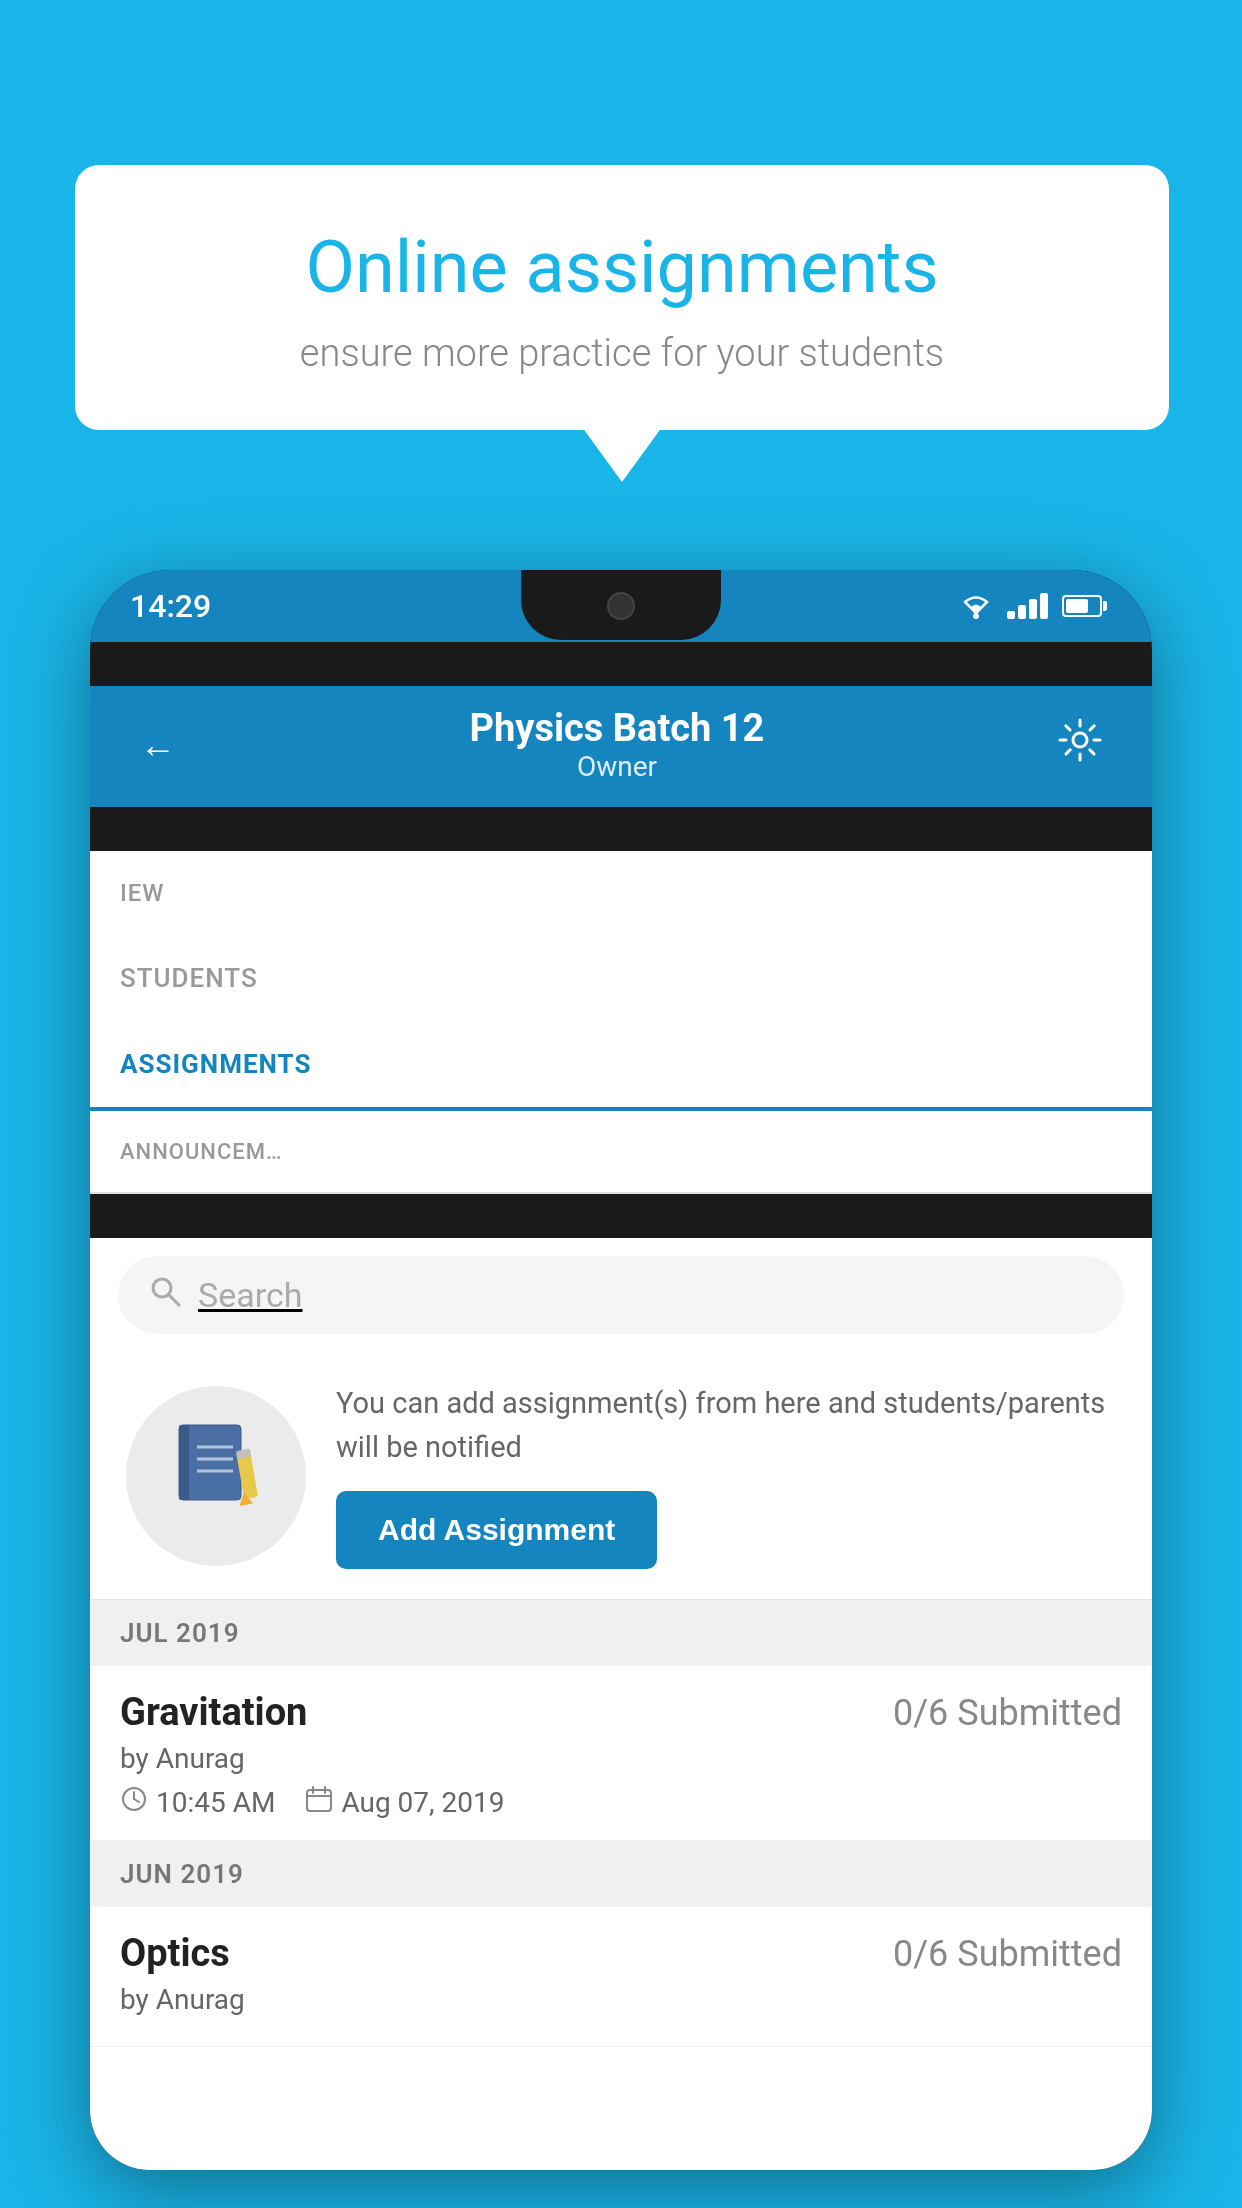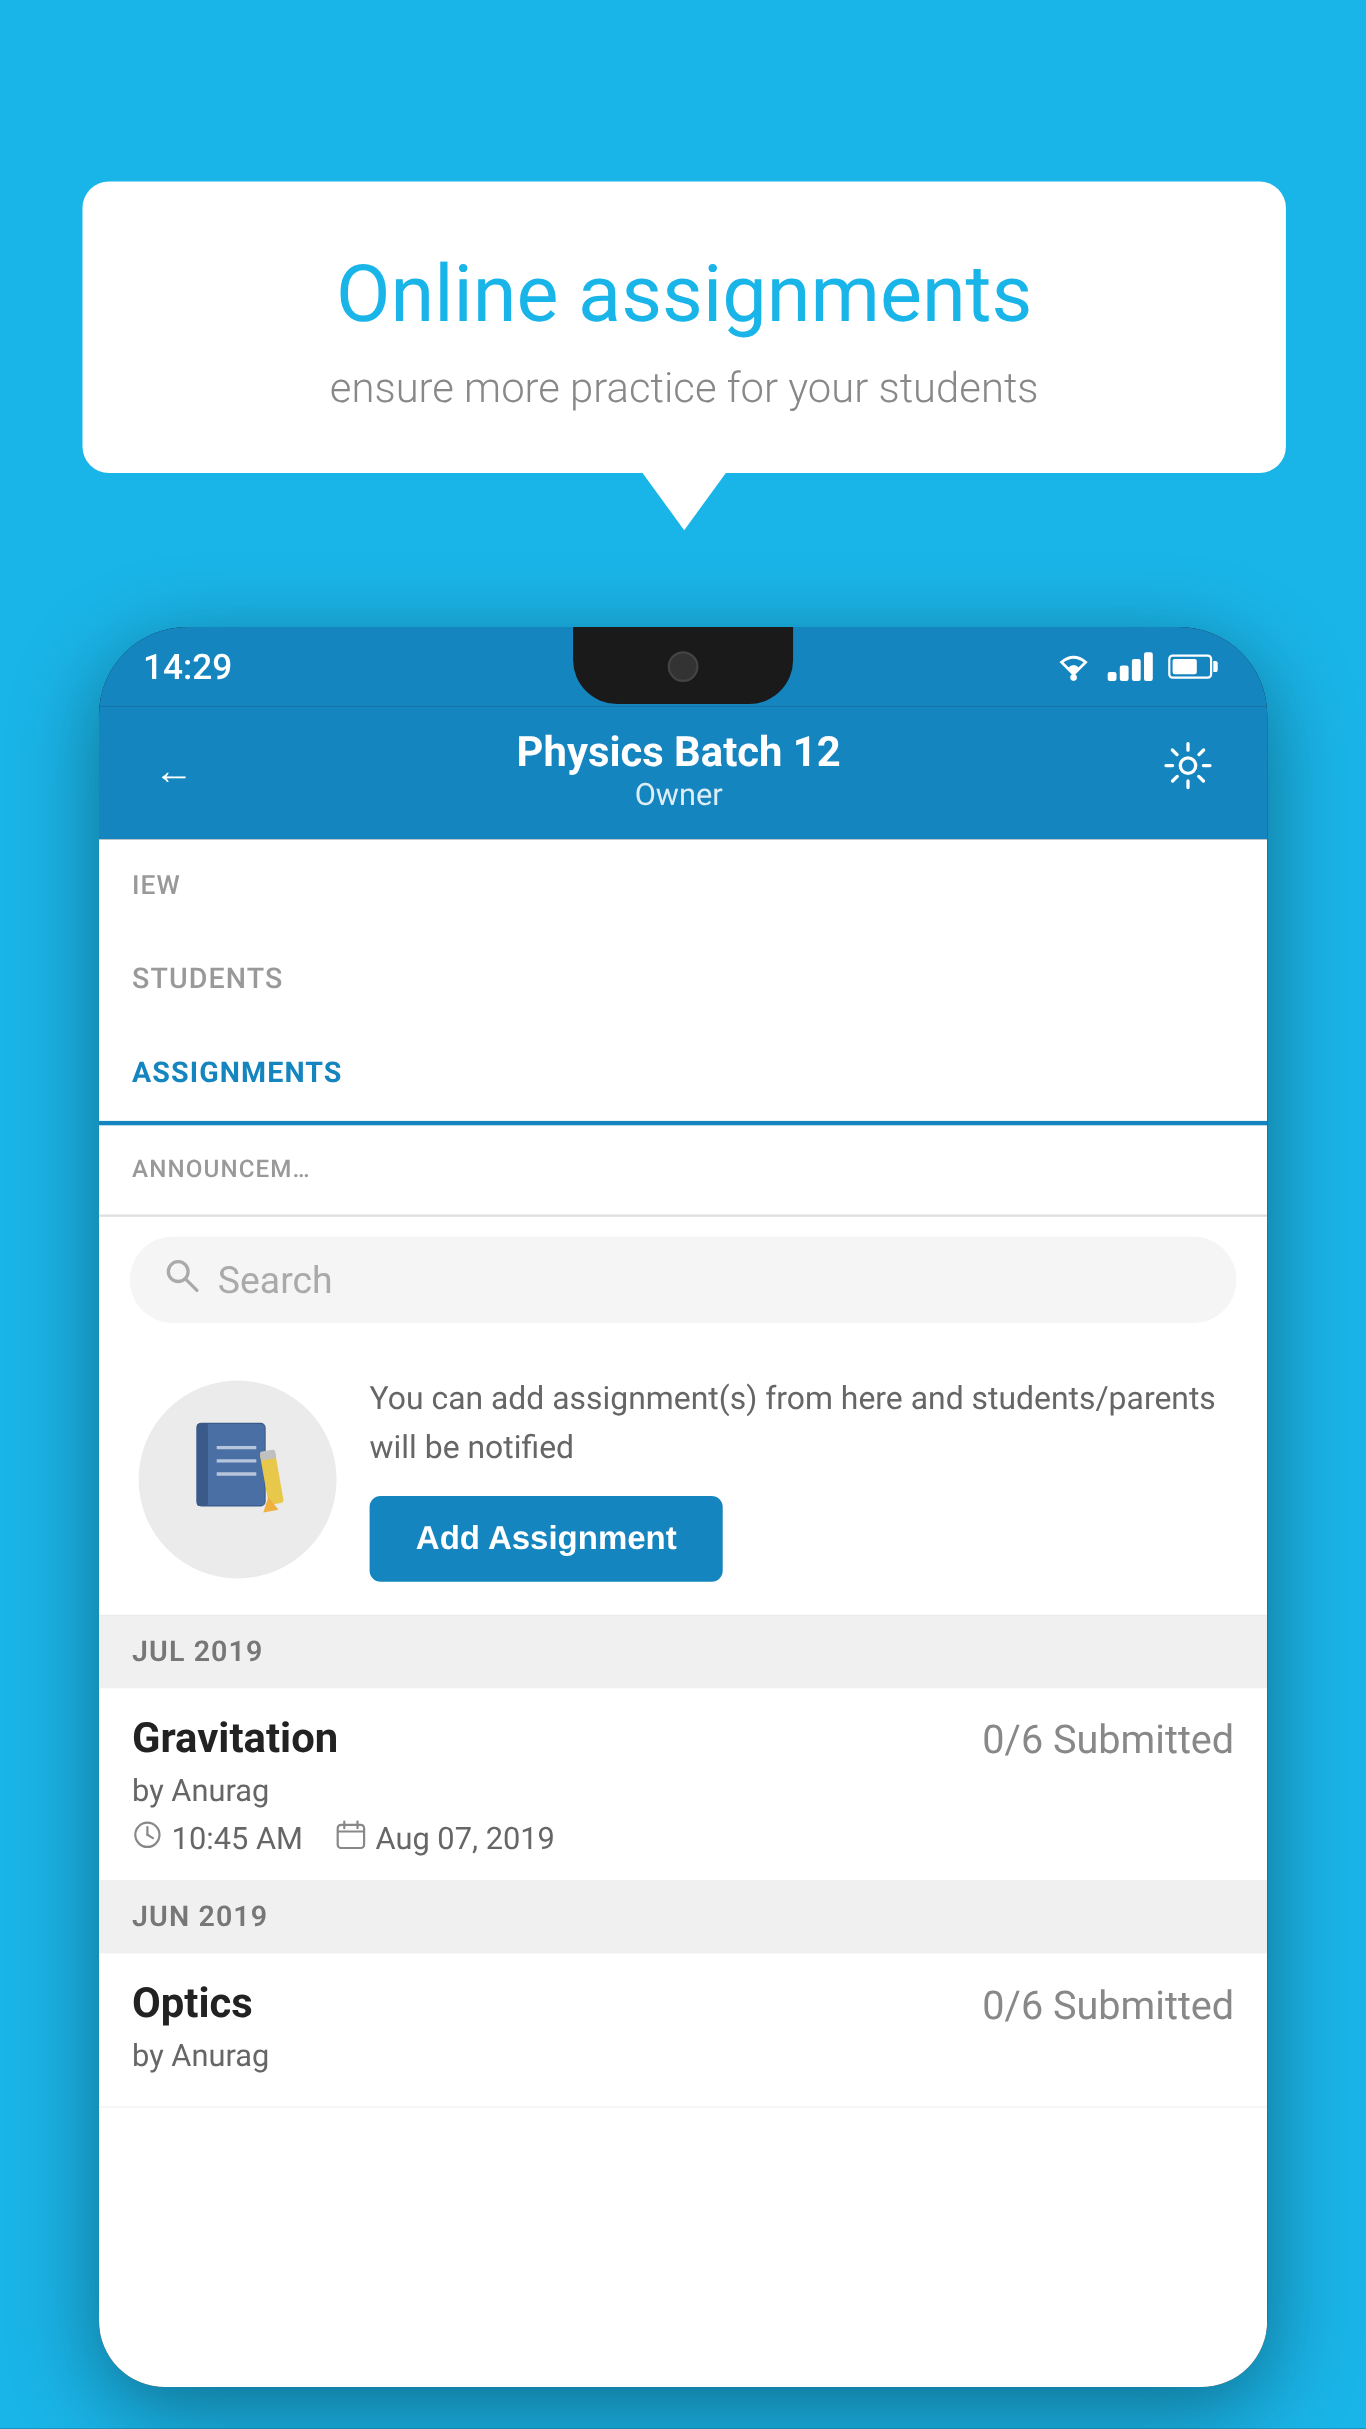--- a/index.html
+++ b/index.html
@@ -245,20 +245,21 @@
       background: white;
     }
 
     .search-bar {
       background: #f5f5f5;
       border-radius: 40px;
       display: flex;
       align-items: center;
       padding: 18px 30px;
       gap: 16px;
+      text-decoration: underline;
     }
 
     .search-icon-svg {
       color: #aaa;
       font-size: 34px;
     }
 
     .search-placeholder {
       color: #aaa;
       font-size: 34px;
@@ -374,20 +375,21 @@
       font-size: 28px;
       color: #888;
     }
 
     .phone-screen {
       border-radius: 70px 70px 55px 55px;
       overflow: hidden;
       height: 100%;
       display: flex;
       flex-direction: column;
+      gap: 44px;
     }
   </style>
 </head>
 <body>
 
 <div class="speech-bubble-container">
   <div class="speech-bubble">
     <div class="speech-bubble-title">Online assignments</div>
     <div class="speech-bubble-subtitle">ensure more practice for your students</div>
   </div>

